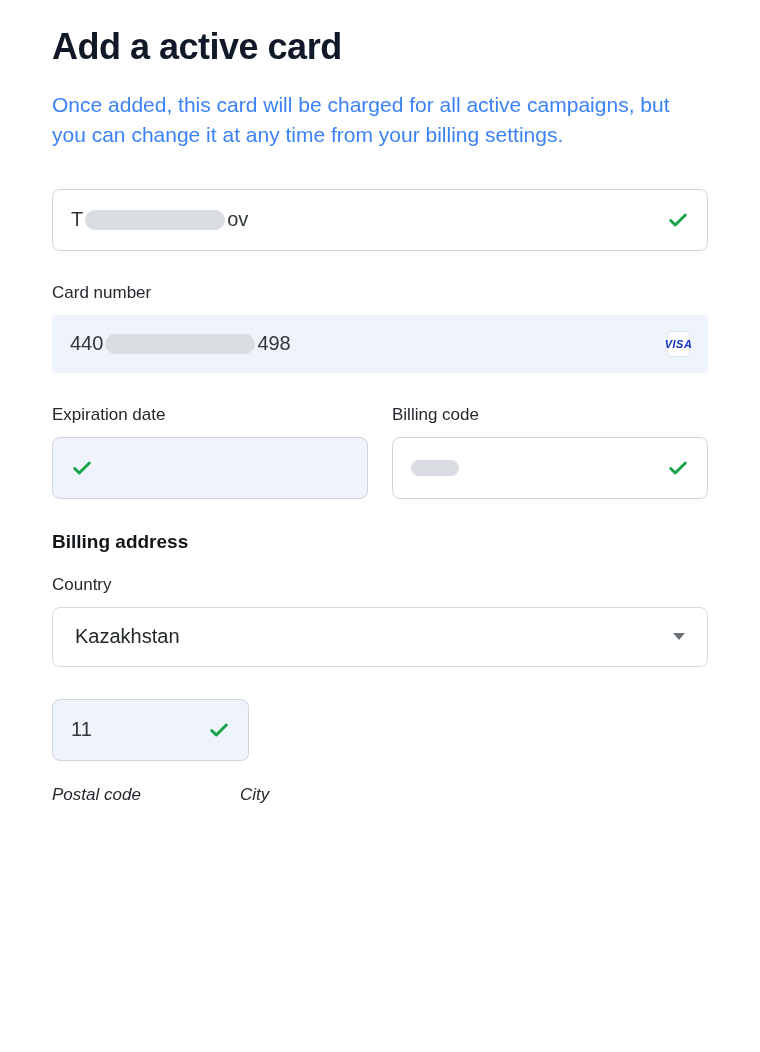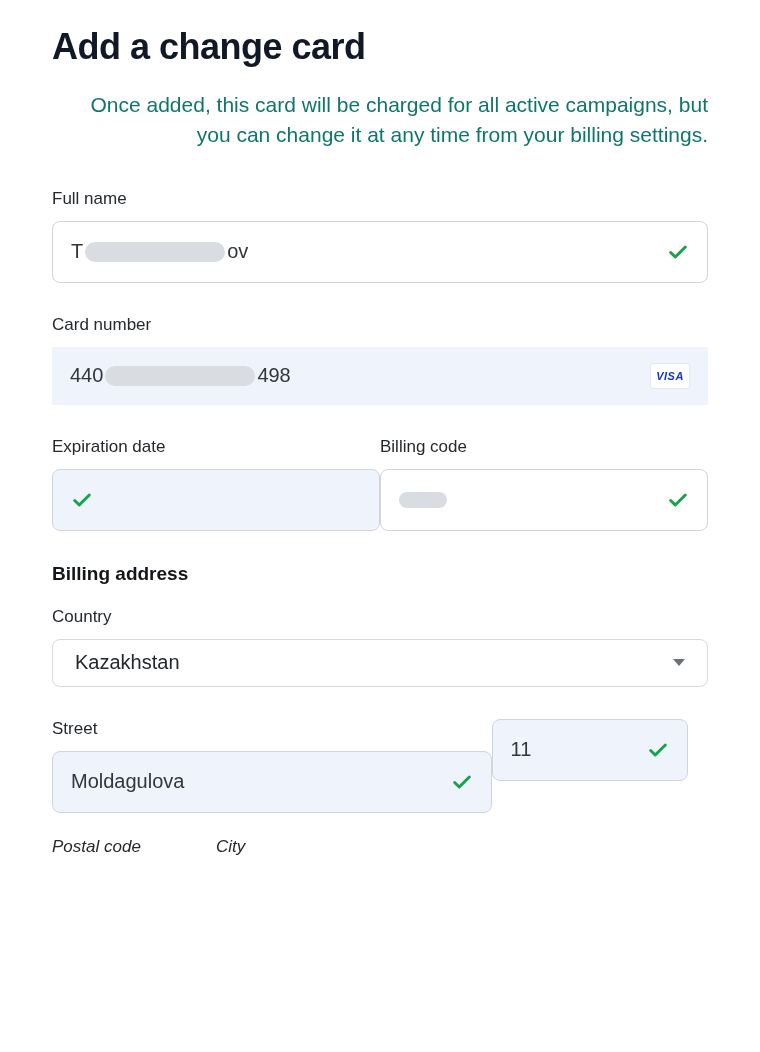--- a/index.html
+++ b/index.html
@@ -14,23 +14,22 @@
       font-size: 36px;
       font-weight: 900;
       letter-spacing: -0.5px;
       color: #111827;
       margin-top: 6px;
       margin-bottom: 22px;
     }
     .page-desc {
       font-size: 21px;
       line-height: 1.45;
-      color: #0f766e;
+      color: #3b82f6;
       margin-bottom: 38px;
-      text-align: right;
     }
     .field-label {
       font-size: 17px;
       color: #25292e;
       font-weight: 500;
       margin-bottom: 12px;
       display: block;
     }
     .input-wrap {
       position: relative;
@@ -54,58 +53,59 @@
       align-items: center;
       gap: 0;
     }
     .check-ic {
       width: 22px;
       height: 22px;
       flex: 0 0 auto;
     }
     .check-ic svg { display:block; }
     .visa-badge {
-      width: 40px;
+      width: 23px;
       height: 26px;
       background: #fff;
       border: 1px solid #e4e8ee;
       border-radius: 3px;
       display: flex;
       align-items: center;
       justify-content: center;
       font-size: 11px;
       font-weight: 800;
       font-style: italic;
       color: #1434cb;
       letter-spacing: 0.5px;
       flex: 0 0 auto;
     }
     .row {
       display: flex;
+      gap: 24px;
     }
     .col { flex: 1 1 0; display:flex; flex-direction:column; }
     .field-group { margin-bottom: 32px; }
     .section-title {
       font-size: 19px;
       font-weight: 700;
       color: #14171a;
       margin-top: 32px;
       margin-bottom: 22px;
     }
     .redact {
       display:inline-block;
       background: #d9dde1;
       border-radius: 10px;
       height: 20px;
     }
     .select-wrap {
       position: relative;
       border: 1px solid #d6d9de;
       border-radius: 8px;
-      height: 48px;
+      height: 60px;
       display: flex;
       align-items: center;
       padding: 0 22px;
       background: #fff;
     }
     .select-wrap .sel-txt {
       font-size: 20px;
       color: #23282b;
       flex: 1;
     }
@@ -121,25 +121,24 @@
       height: 58px;
     }
     .street-col { flex: 0 0 67%; }
     .house-col { flex: 0 0 30%; }
     .postal-col { flex: 0 0 25%; }
     .city-col { flex: 1; }
   </style>
 </head>
 <body>
 
-<h1 class="page-title">Add a change card</h1>
+<h1 class="page-title">Add a active card</h1>
 <p class="page-desc">Once added, this card will be charged for all active campaigns, but you can change it at any time from your billing settings.</p>
 
 <div class="field-group">
-  <label class="field-label">Full name</label>
   <div class="input-wrap">
     <div class="txt">
       <span>T</span>
       <span class="redact" style="width:140px;margin:0 2px;"></span>
       <span>ov</span>
     </div>
     <span class="check-ic">
       <svg viewBox="0 0 24 24" width="22" height="22">
           <path fill="none" stroke="#17a34a" stroke-width="3.2" stroke-linecap="round" stroke-linejoin="round" d="M4 12.5l5 5L20 6.5"></path>
         </svg>
@@ -192,31 +191,20 @@
 <div class="field-group" style="margin-bottom:32px;">
   <label class="field-label">Country</label>
   <div class="select-wrap">
     <div class="sel-txt">Kazakhstan</div>
     <span class="caret-down"></span>
   </div>
 </div>
 
 <div class="field-group" style="margin-bottom:24px;">
   <div class="row">
-    <div class="col street-col">
-      <label class="field-label">Street</label>
-      <div class="input-wrap filled">
-        <div class="txt">Moldagulova</div>
-        <span class="check-ic">
-          <svg viewBox="0 0 24 24" width="22" height="22">
-              <path fill="none" stroke="#17a34a" stroke-width="3.2" stroke-linecap="round" stroke-linejoin="round" d="M4 12.5l5 5L20 6.5"></path>
-            </svg>
-        </span>
-      </div>
-    </div>
     <div class="col house-col">
       <div class="input-wrap filled">
         <div class="txt">11</div>
         <span class="check-ic">
           <svg viewBox="0 0 24 24" width="22" height="22">
               <path fill="none" stroke="#17a34a" stroke-width="3.2" stroke-linecap="round" stroke-linejoin="round" d="M4 12.5l5 5L20 6.5"></path>
             </svg>
         </span>
       </div>
     </div>

